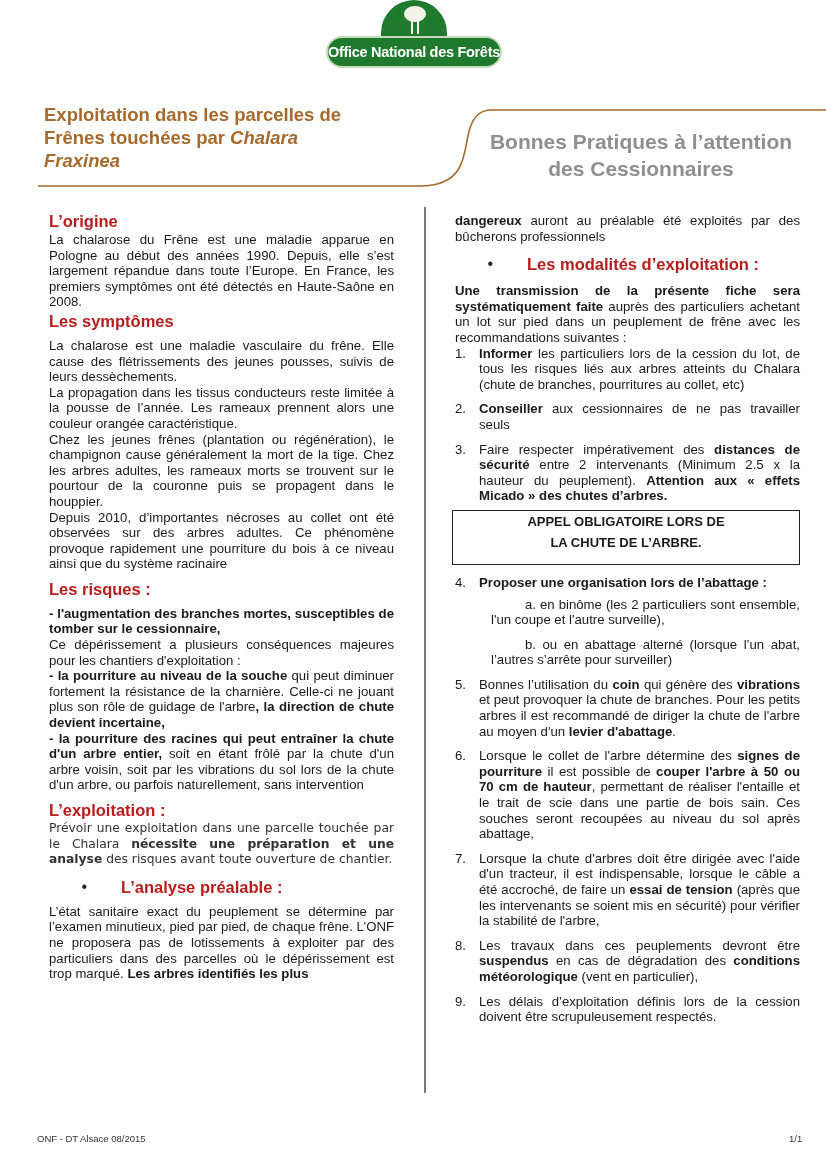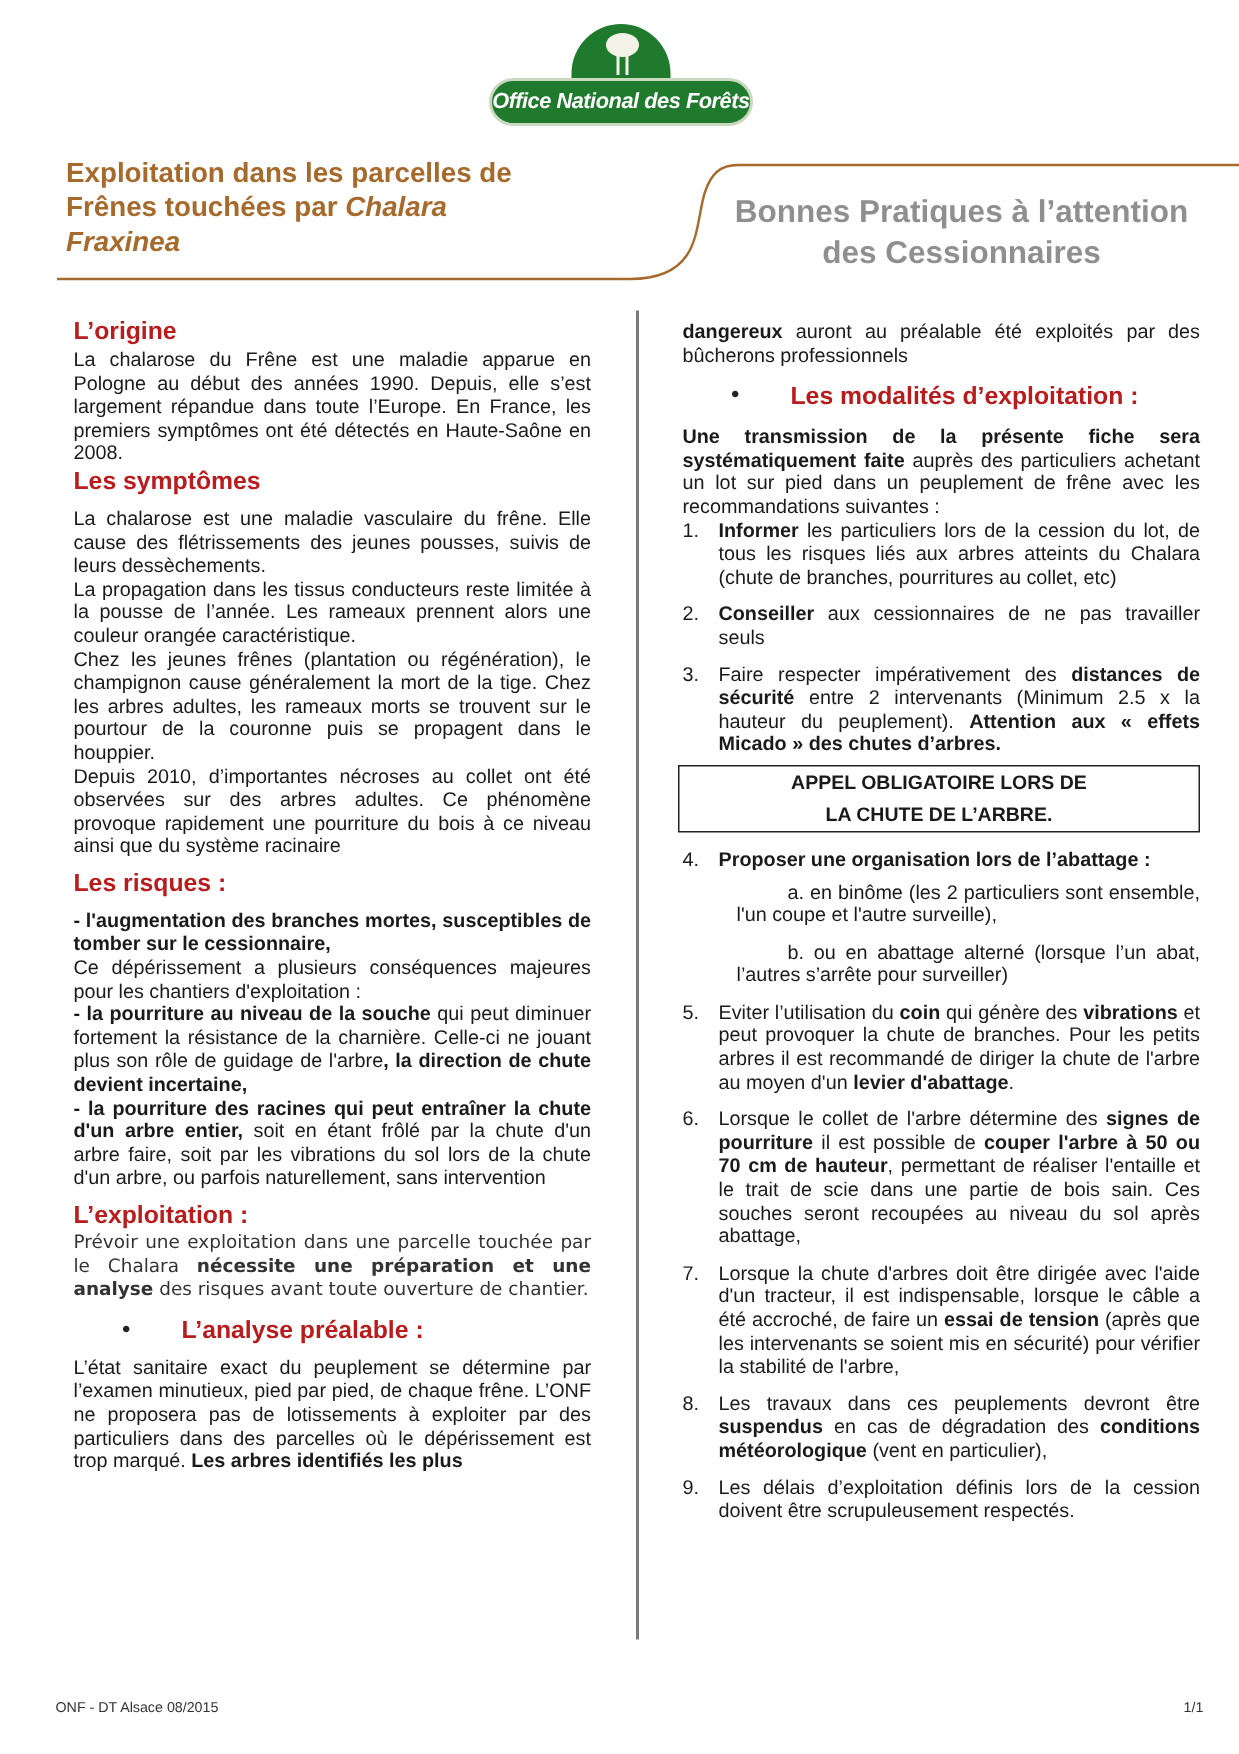--- a/index.html
+++ b/index.html
@@ -1,18 +1,18 @@
 <!DOCTYPE html>
 <html><head>
 <meta charset="utf-8">
 <style>
   html, body { margin: 0; padding: 0; background: #ffffff; }
   body { width: 826px; height: 1169px; position: relative; overflow: hidden;
          font-family: "Liberation Sans", sans-serif; color: #1a1a1a; }
-  .logo { position: absolute; left: 326px; top: 16px; width: 176px; height: 70px; font-style: italic; }
+  .logo { position: absolute; left: 326px; top: 0; width: 176px; height: 70px; }
   .logo .globe { position: absolute; left: 55px; top: 0; width: 66px; height: 52px;
                  background: #1f7a2e; border-radius: 33px 33px 0 0; }
   .logo .tree-crown { position: absolute; left: 78px; top: 6px; width: 22px; height: 16px;
                       background: #f2f2e6; border-radius: 50%; }
   .logo .tree-trunk { position: absolute; left: 85px; top: 20px; width: 8px; height: 14px;
                       border-left: 2px solid #f2f2e6; border-right: 2px solid #f2f2e6; box-sizing: border-box; }
   .logo .pill { position: absolute; left: 0; top: 36px; width: 176px; height: 32px;
                 background: #1f7a2e; border-radius: 16px; border: 2px solid #c9d9c0; box-sizing: border-box;
                 color: #fff; font-family: "Liberation Sans Narrow", "Liberation Sans", sans-serif; font-weight: bold;
                 font-size: 14.5px; line-height: 28px; text-align: center; letter-spacing: -0.3px; }
@@ -31,21 +31,21 @@
   .h-gap { margin-top: 6px; margin-bottom: 6px; }
   .bullet-h { display: flex; align-items: center; margin: 8px 0 6px 0; }
   .bullet-h .dot { width: 72px; text-align: right; padding-right: 34px; box-sizing: border-box; color: #222; font-size: 16px; }
   .bullet-h h2 { font-size: 16.5px; }
   .sans-light { font-family: "DejaVu Sans", sans-serif; font-size: 12.3px; line-height: 15.6px; color: #333; }
   ol { margin: 0; padding: 0; list-style: none; }
   ol li { display: flex; margin-bottom: 9px; }
   ol li .num { width: 24px; flex-shrink: 0; }
   ol li .txt { flex: 1; text-align: justify; }
   .callout { border: 1px solid #222; margin: 6px 0 10px 0; text-align: center; font-weight: bold;
-             font-size: 13px; line-height: 21px; padding: 0 0 1px 0; }
+             font-size: 13px; line-height: 21px; padding: 0 0 11px 0; }
   .sub { margin-bottom: 9px; }
   .sub .first { text-indent: 34px; }
   .footer-left { position: absolute; left: 37px; top: 1133px; font-size: 9.5px; color: #333; }
   .footer-right { position: absolute; left: 789px; top: 1133px; font-size: 9.5px; color: #333; }
 </style>
 </head>
 <body>
 
 <div class="logo">
   <div class="globe"></div>
@@ -81,21 +81,21 @@
     <p>La propagation dans les tissus conducteurs reste limitée à la pousse de l’année. Les rameaux prennent alors une couleur orangée caractéristique.</p>
     <p>Chez les jeunes frênes (plantation ou régénération), le champignon cause généralement la mort de la tige. Chez les arbres adultes, les rameaux morts se trouvent sur le pourtour de la couronne puis se propagent dans le houppier.</p>
     <p>Depuis 2010, d’importantes nécroses au collet ont été observées sur des arbres adultes. Ce phénomène provoque rapidement une pourriture du bois à ce niveau ainsi que du système racinaire</p>
   </div>
 
   <h2>Les risques :</h2>
   <div class="h-gap">
     <p><b>  -  l'augmentation des branches mortes, susceptibles de tomber sur le cessionnaire,</b></p>
     <p>Ce dépérissement a plusieurs conséquences majeures pour les chantiers d'exploitation :</p>
     <p><b>  - la pourriture au niveau de la souche</b><span> qui peut diminuer fortement la résistance de la charnière. Celle-ci ne jouant plus son rôle de guidage de l'arbre</span><b>, la direction de chute devient incertaine,</b></p>
-    <p><b>  - la pourriture des racines qui peut entraîner la chute d'un arbre entier,</b><span> soit en étant frôlé par la chute d'un arbre faire, soit par les vibrations du sol lors de la chute d'un arbre, ou parfois naturellement, sans intervention</span></p>
+    <p><b>  - la pourriture des racines qui peut entraîner la chute d'un arbre entier,</b><span> soit en étant frôlé par la chute d'un arbre voisin, soit par les vibrations du sol lors de la chute d'un arbre, ou parfois naturellement, sans intervention</span></p>
   </div>
 
   <h2>L’exploitation :</h2>
   <p class="h-gap sans-light"><span>Prévoir une exploitation dans une parcelle touchée par le Chalara </span><b>nécessite une préparation et une analyse</b><span> des risques avant toute ouverture de chantier.</span></p>
 
   <div class="bullet-h">
     <span class="dot">•</span>
     <h2>L’analyse préalable :</h2>
   </div>
   <p><span>L’état sanitaire exact du peuplement se détermine par l’examen minutieux, pied par pied, de chaque frêne. L’ONF ne proposera pas de lotissements à exploiter par des particuliers dans des parcelles où le dépérissement est trop marqué. </span><b>Les arbres identifiés les plus</b></p>
@@ -139,21 +139,21 @@
   <div class="sub" style="margin-left:36px;">
       <p class="first">a. en binôme (les 2 particuliers sont ensemble, l'un coupe et l'autre surveille),</p>
     </div>
   <div class="sub" style="margin-left:36px;">
       <p class="first">b. ou en abattage alterné (lorsque l’un abat, l’autres s’arrête pour surveiller)</p>
     </div>
 
   <ol>
     <li>
       <span class="num">5.</span>
-      <span class="txt"><span>Eviter l’utilisation du </span><b>coin</b><span> qui génère des </span><b>vibrations</b><span> et peut provoquer la chute de branches. Pour les petits arbres il est recommandé de diriger la chute de l'arbre au moyen d'un </span><b>levier d'abattage</b><span>.</span></span>
+      <span class="txt"><span>Bonnes l’utilisation du </span><b>coin</b><span> qui génère des </span><b>vibrations</b><span> et peut provoquer la chute de branches. Pour les petits arbres il est recommandé de diriger la chute de l'arbre au moyen d'un </span><b>levier d'abattage</b><span>.</span></span>
     </li>
     <li>
       <span class="num">6.</span>
       <span class="txt"><span>Lorsque le collet de l'arbre détermine des </span><b>signes de pourriture</b><span> il est possible de </span><b>couper l'arbre à 50 ou 70 cm de hauteur</b><span>, permettant de réaliser l'entaille et le trait de scie dans une partie de bois sain. Ces souches seront recoupées au niveau du sol après abattage,</span></span>
     </li>
     <li>
       <span class="num">7.</span>
       <span class="txt"><span>Lorsque la chute d'arbres doit être dirigée avec l'aide d'un tracteur, il est indispensable, lorsque le câble a été accroché, de faire un </span><b>essai de tension</b><span> (après que les intervenants se soient mis en sécurité) pour vérifier la stabilité de l'arbre,</span></span>
     </li>
     <li>

